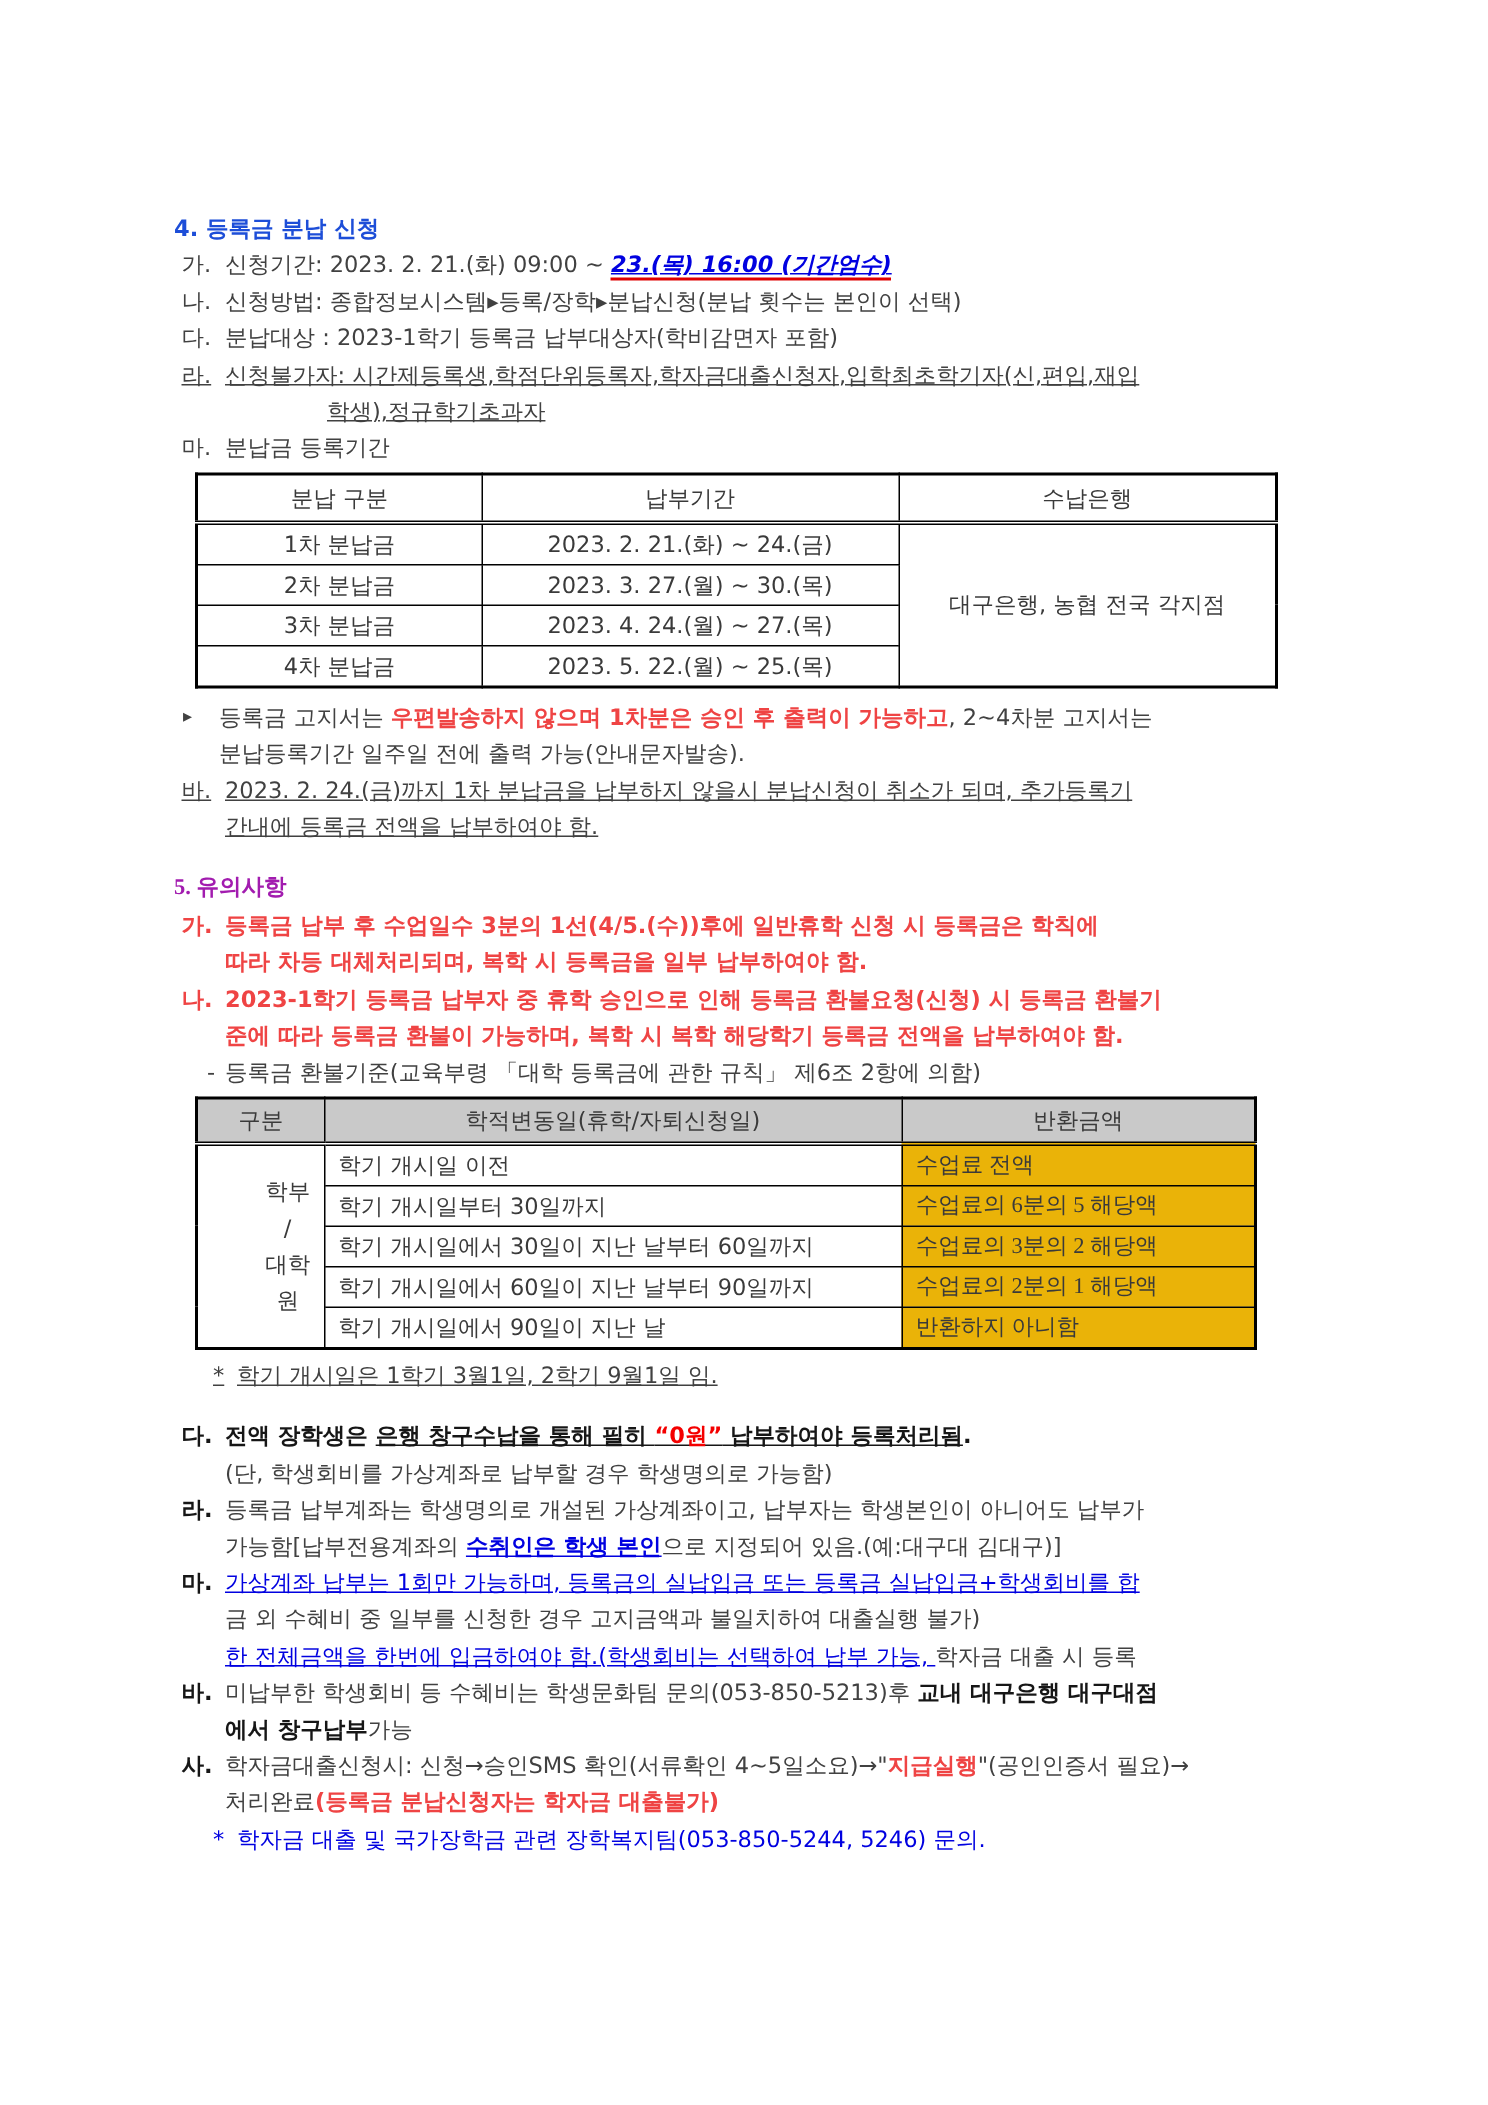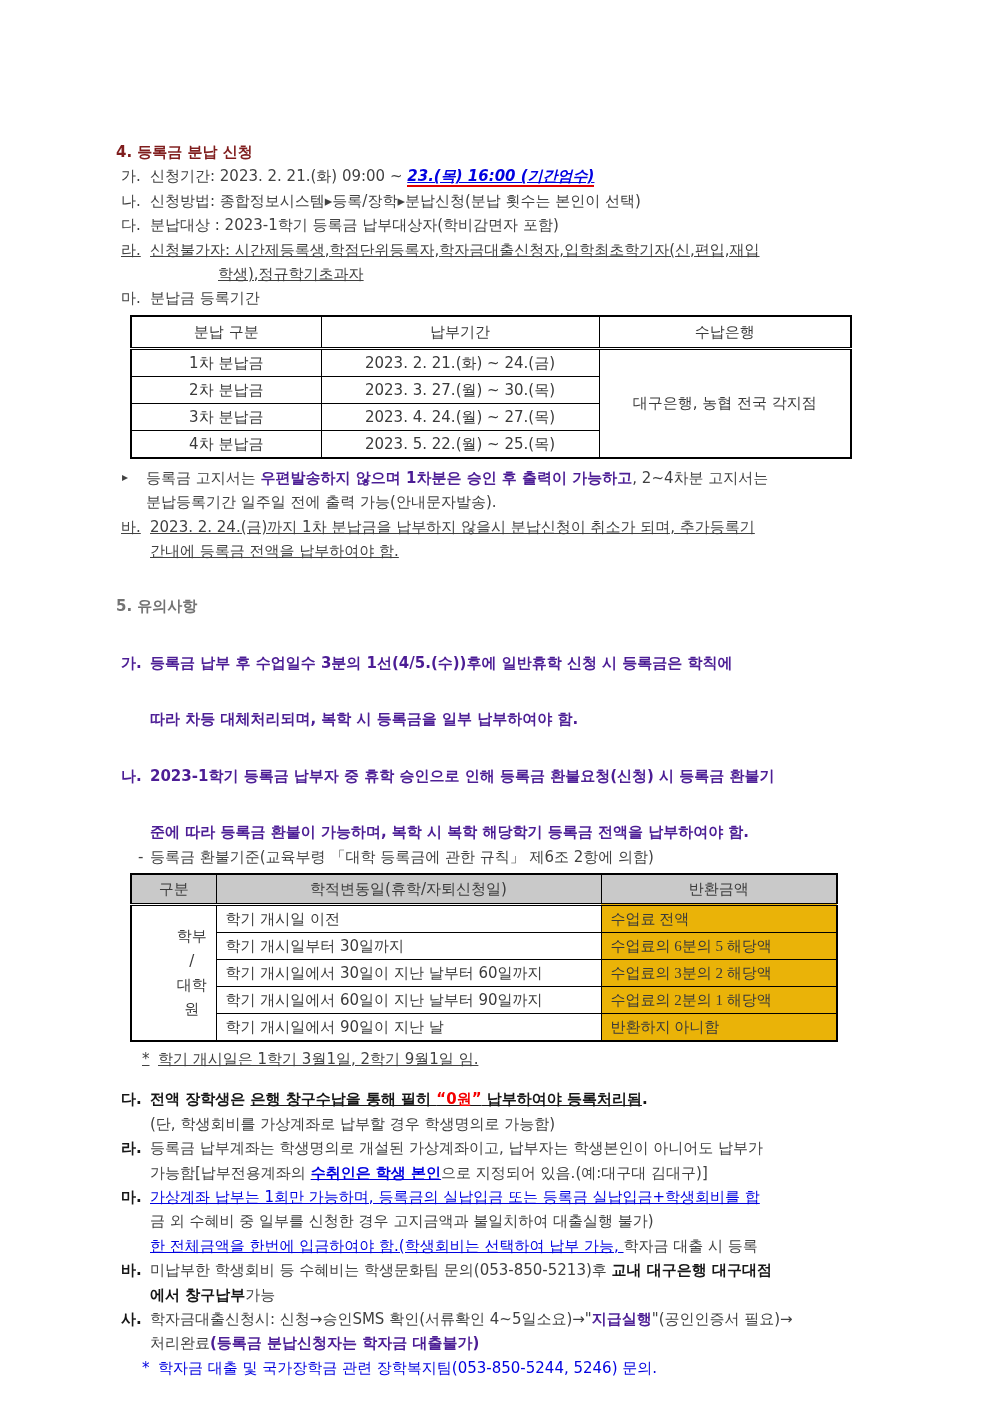--- a/index.html
+++ b/index.html
@@ -6,37 +6,37 @@
   body {
     width:992px; height:1403px; background:#ffffff;
     font-family:"DejaVu Sans","Liberation Sans",sans-serif;
   }
   .page {
     box-sizing:border-box; width:992px; height:1403px;
     padding:140px 104px 0 116px;
     font-size:15px; line-height:24.4px; color:#414141;
     overflow:hidden;
   }
-  .h4title { font-weight:700; color:#7f1d1d; }
-  .h5title { font-weight:700; color:#737373; margin-top:31px; }
+  .h4title { font-weight:700; color:#1d4ed8; }
+  .h5title { font-weight:700; color:#a21caf; margin-top:17px;font-family:Liberation Serif, serif; }
   
   .li { position:relative; padding-left:34px; }
   .li .mk { position:absolute; left:5px; top:0; white-space:nowrap; }
   .cont { padding-left:34px; }
   .cont-ra { padding-left:102px; }
   .li-bullet { position:relative; padding-left:30px; }
   .li-bullet .mk { position:absolute; left:6px; top:-1px; font-size:12px; }
   .cont-bullet { padding-left:30px; }
   .li-note { position:relative; padding-left:42px; }
   .li-note .mk { position:absolute; left:26px; top:0; }
   .li-dash { position:relative; padding-left:34px; }
   .li-dash .mk { position:absolute; left:22px; top:0; }
   
   .b { font-weight:700; color:#161616; }
-  .redb { color:#4c1d95; font-weight:700;margin-top:32px; }
+  .redb { color:#ef4444; font-weight:700; }
   .blue { color:#0101e0; }
   .blueu { color:#0101e0; text-decoration:underline; }
   .bluebu { color:#0101e0; font-weight:700; text-decoration:underline; }
   .u { text-decoration:underline; }
   .link { color:#0101e0; font-weight:700; text-decoration:underline; border-bottom:2px solid #e00000; padding-bottom:0px;font-style:italic; }
   .redin { color:#f40000; }
   
   table.tbl { border-collapse:collapse; border:2px solid #000; margin-left:14px; table-layout:fixed; font-size:15px; color:#3a3a3a; }
   table.tbl td { border:1px solid #000; padding:0 6px; }
   table.t1 { margin-top:4px; margin-bottom:7px; }

